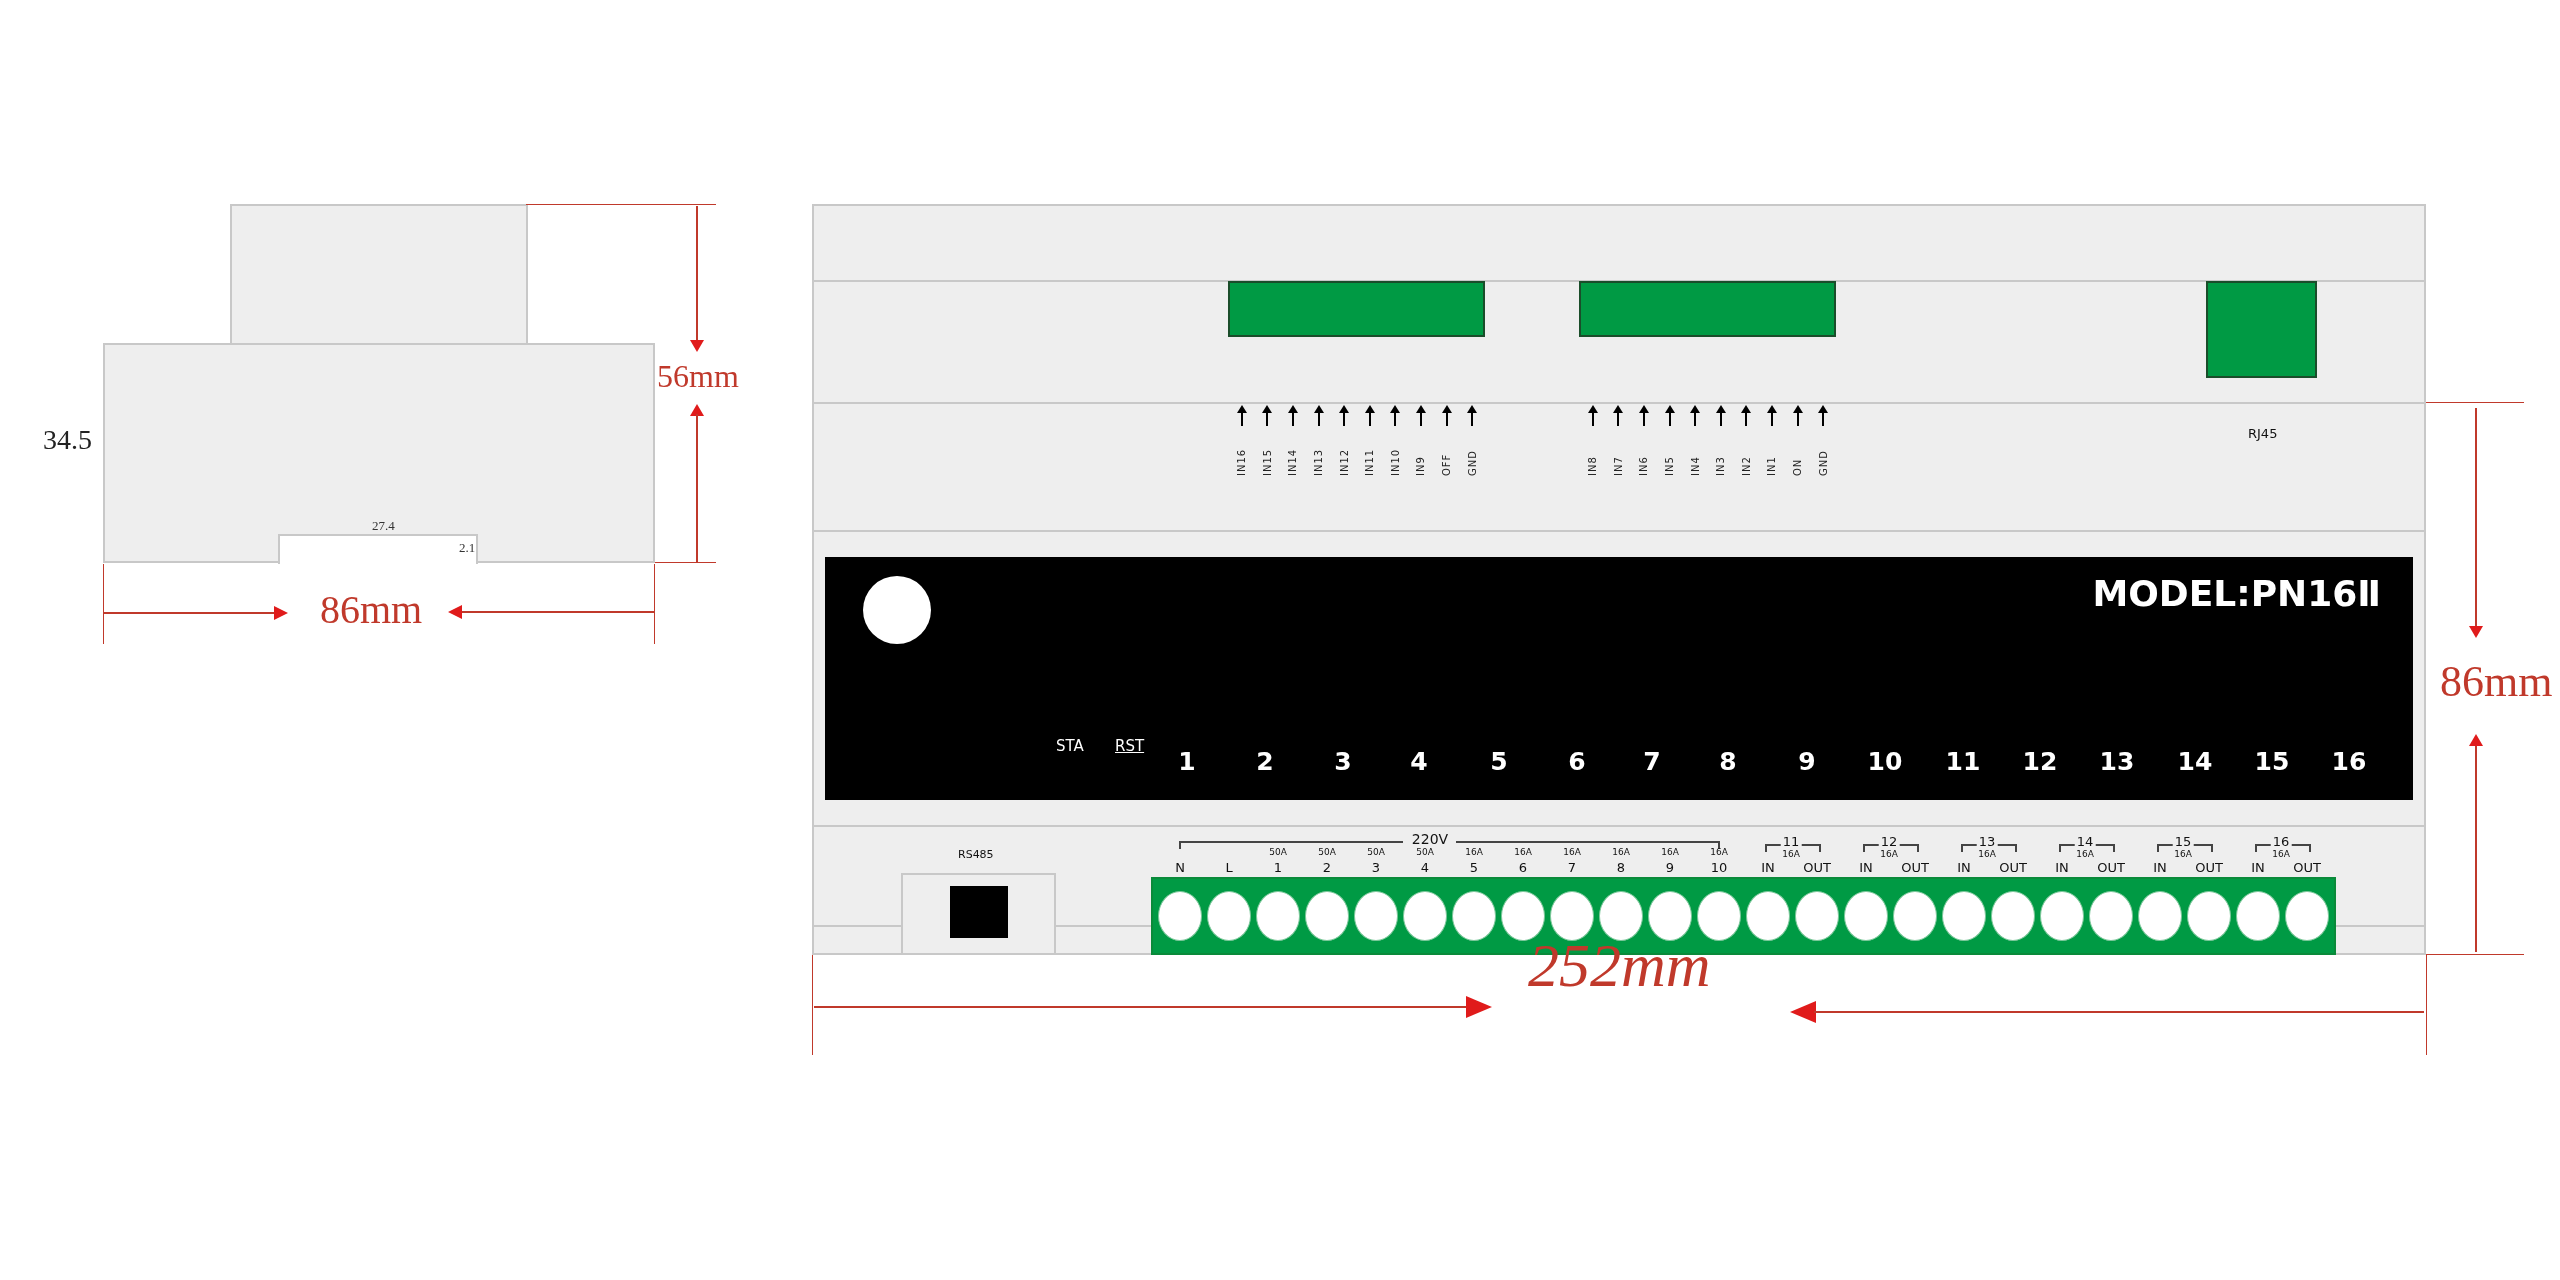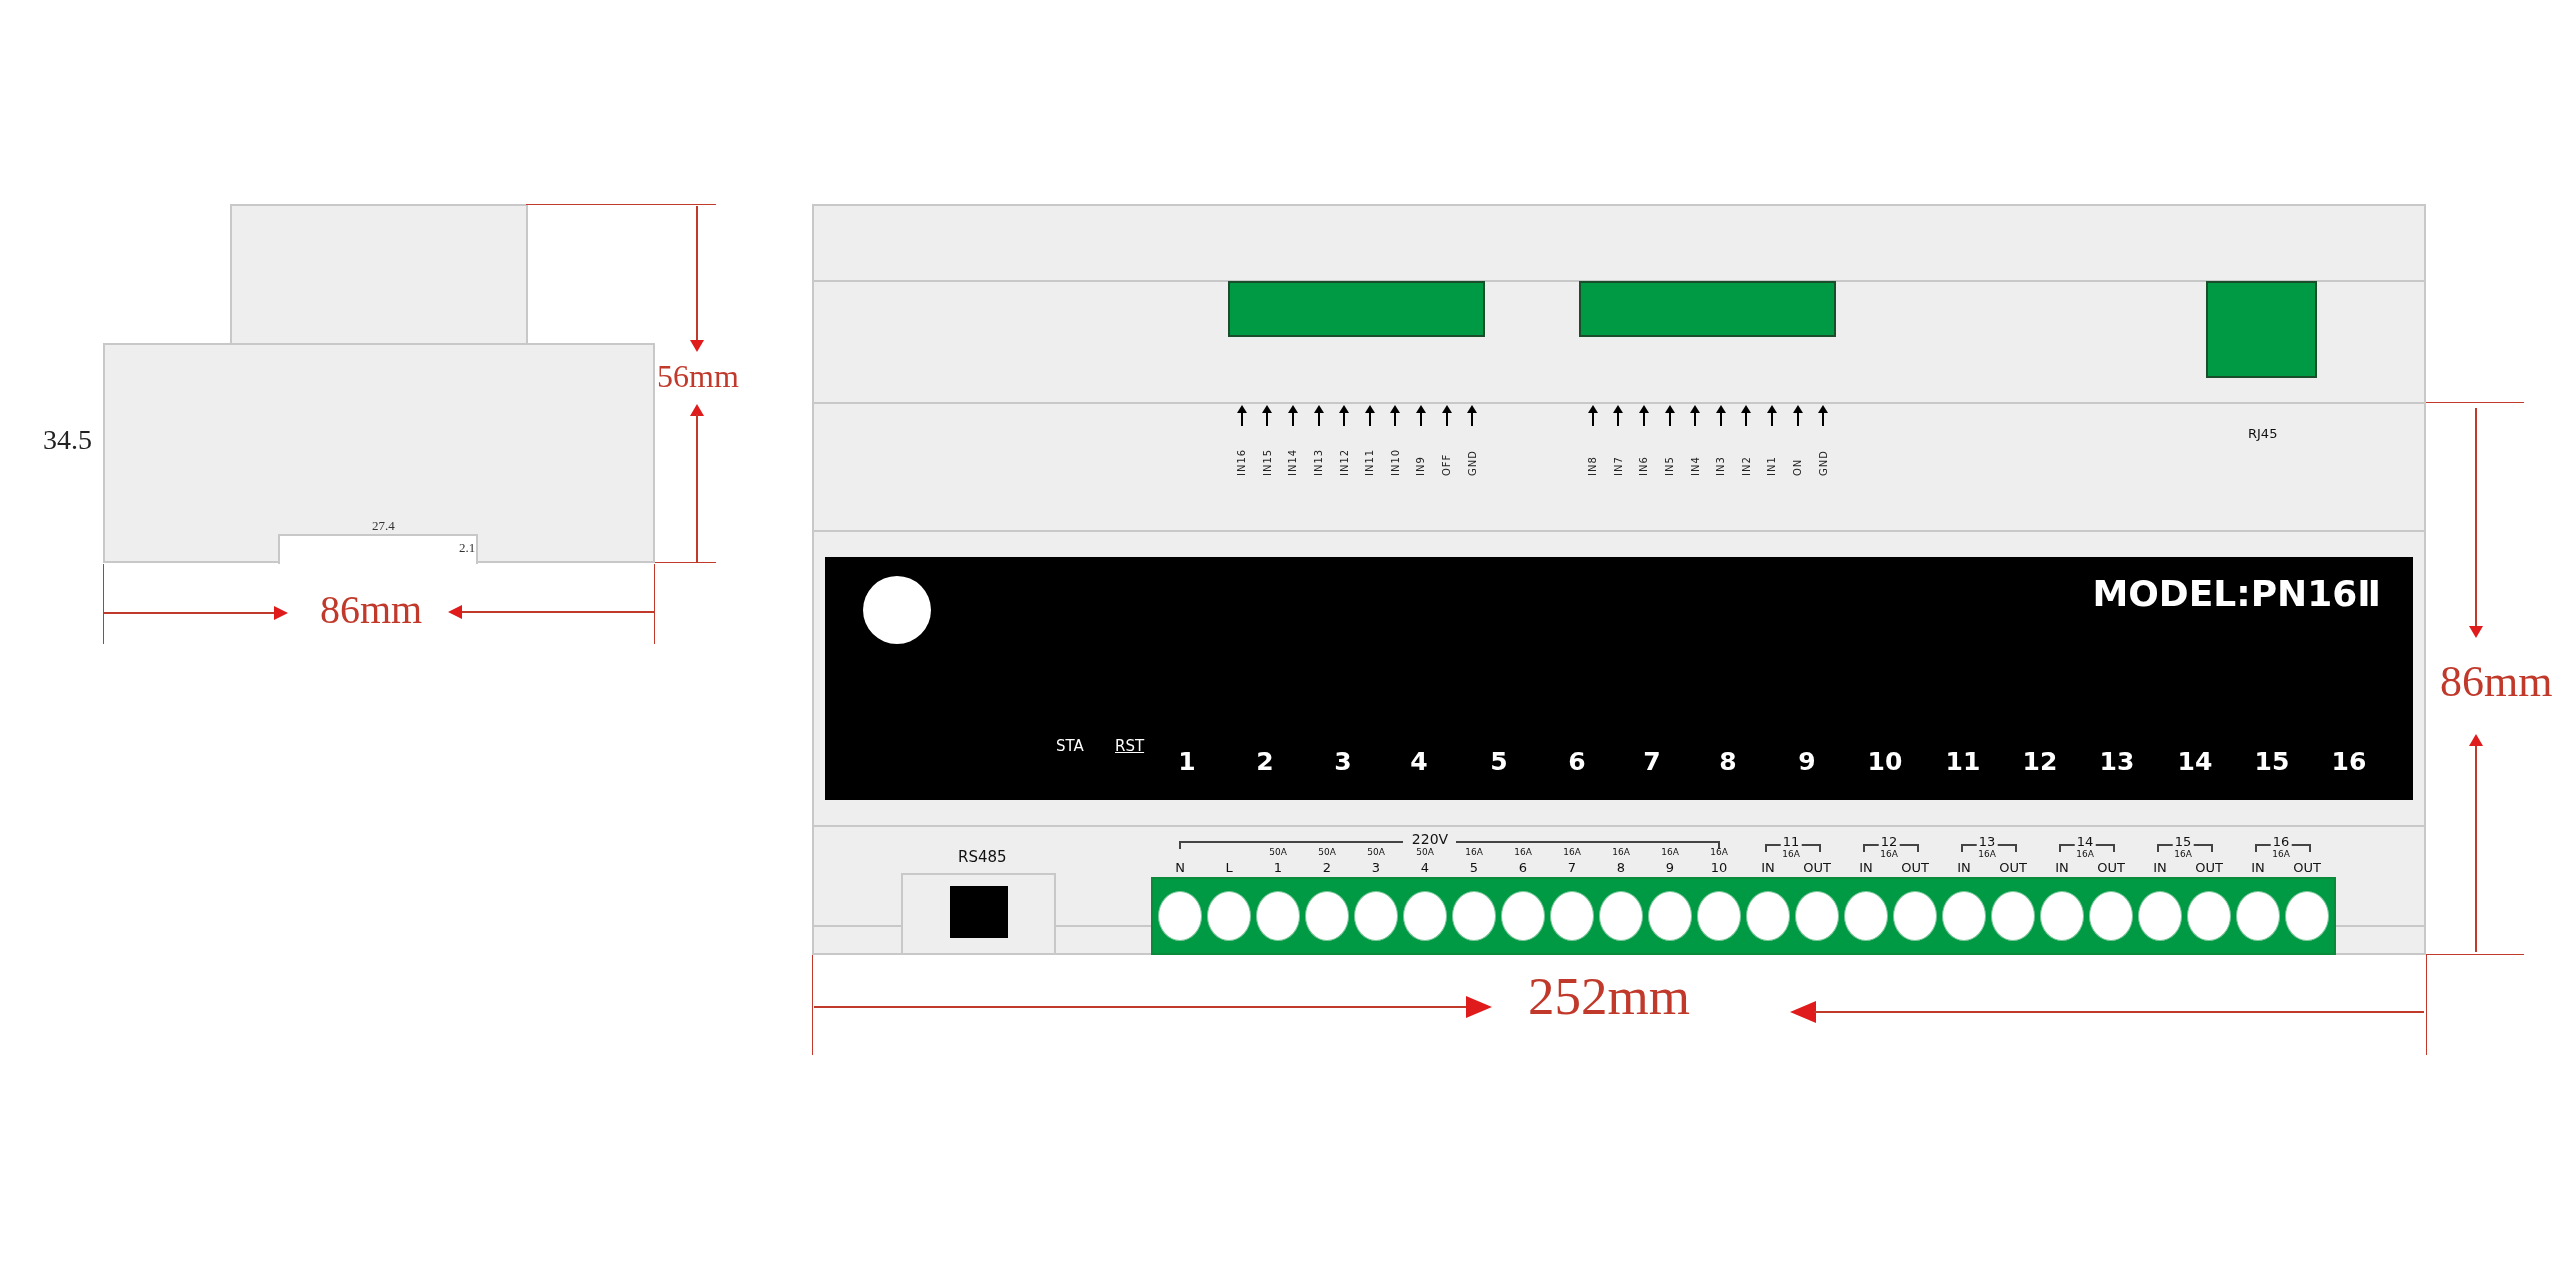--- a/index.html
+++ b/index.html
@@ -172,21 +172,21 @@
     <div class="chnum" style="left:982px;">9</div>
     <div class="chnum" style="left:1060px;">10</div>
     <div class="chnum" style="left:1138px;">11</div>
     <div class="chnum" style="left:1215px;">12</div>
     <div class="chnum" style="left:1292px;">13</div>
     <div class="chnum" style="left:1370px;">14</div>
     <div class="chnum" style="left:1447px;">15</div>
     <div class="chnum" style="left:1524px;">16</div>
   </div>
 
-  <div class="abs" style="left:958px;top:848px;font-size:15px;color:#111;text-align:center;">RS485</div>
+  <div class="abs" style="left:958px;top:848px;font-size:11px;color:#111;text-align:center;">RS485</div>
   <div class="abs grey" style="left:901px;top:873px;width:155px;height:82px;"></div>
   <div class="abs" style="left:950px;top:886px;width:58px;height:52px;background:#000;"></div>
 
   <div class="bracket" style="left:1179px;top:841px;width:222px;border-left:2px solid #444;"></div>
   <div class="tlabel" style="left:1430px;top:831px;font-size:14px;">220V</div>
   <div class="bracket" style="left:1456px;top:841px;width:262px;border-right:2px solid #444;"></div>
 
   <div class="tamp" style="left:1278px;top:847px;">50A</div>
   <div class="tamp" style="left:1327px;top:847px;">50A</div>
   <div class="tamp" style="left:1376px;top:847px;">50A</div>
@@ -288,16 +288,16 @@
   <div class="dline" style="left:2475px;top:408px;width:2px;height:220px;"></div>
   <div class="arrow-down" style="left:2469px;top:626px;"></div>
   <div class="dim" style="left:2440px;top:656px;font-size:44px;">86mm</div>
   <div class="arrow-up" style="left:2469px;top:734px;"></div>
   <div class="dline" style="left:2475px;top:746px;width:2px;height:206px;"></div>
 
   <div class="dline" style="left:812px;top:955px;width:1px;height:100px;"></div>
   <div class="dline" style="left:2426px;top:955px;width:1px;height:100px;"></div>
   <div class="dline" style="left:814px;top:1006px;width:670px;height:2px;"></div>
   <div class="big-arrow-right" style="left:1466px;top:996px;"></div>
-  <div class="dim" style="left:1528px;top:966px;font-size:53px;">252mm</div>
+  <div class="dim" style="left:1528px;top:930px;font-size:62px;font-style:italic;">252mm</div>
   <div class="big-arrow-left" style="left:1790px;top:1001px;"></div>
   <div class="dline" style="left:1814px;top:1011px;width:610px;height:2px;"></div>
 </div>
 
 </body></html>

